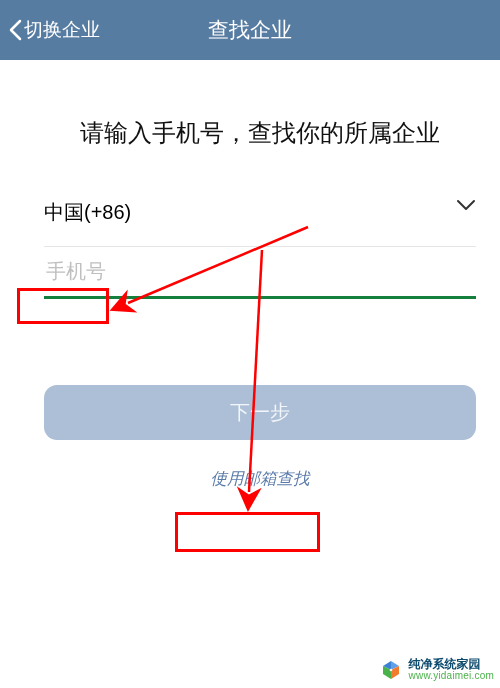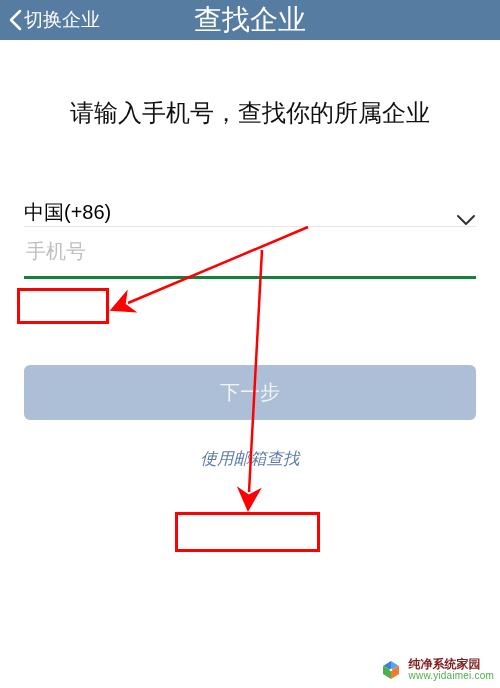--- a/index.html
+++ b/index.html
@@ -6,56 +6,57 @@
     body {
       width: 500px;
       height: 688px;
       font-family: -apple-system, "PingFang SC", "Microsoft YaHei", sans-serif;
       background: #fff;
       position: relative;
       overflow: hidden;
     }
     .header {
       background: #577ca2;
-      height: 40px;
+      height: 60px;
       display: flex;
       align-items: center;
       position: relative;
       color: #fff;
     }
     .back-btn {
       display: flex;
       align-items: center;
       padding-left: 8px;
       font-size: 19px;
       font-weight: 400;
     }
     .back-btn svg { margin-right: 2px; }
     .header-title {
       position: absolute;
       left: 50%;
       transform: translateX(-50%);
-      font-size: 28px;
+      font-size: 21px;
       font-weight: 400;
     }
     .container {
       padding: 0 24px;
+      margin-left: 20px;
     }
     .prompt-title {
       margin-top: 55px;
       text-align: center;
       font-size: 24px;
       line-height: 1.5;
       color: #111;
       padding: 0 18px;
     }
     .country-row {
       margin-top: 48px;
       display: flex;
-      align-items: flex-end;
+      align-items: flex-start;
       justify-content: space-between;
       height: 48px;
       font-size: 20px;
       border-bottom: 1px solid #e6e6e6;
     }
     .phone-row {
       height: 52px;
       border-bottom: 3px solid #15803d;
       display: flex;
       align-items: center;
@@ -69,21 +70,21 @@
       background: transparent;
       color: #111;
       padding: 4px 2px;
     }
     .phone-input::placeholder { color: #bfbfbf; }
     .next-btn {
       margin-top: 86px;
       background: #adbfd6;
       color: #f2f5fa;
       height: 55px;
-      border-radius: 6px;
+      border-radius: 13px;
       display: flex;
       align-items: center;
       justify-content: center;
       font-size: 20px;
     }
     .email-link-wrap {
       margin-top: 22px;
       display: flex;
       justify-content: center;
       font-style: italic;
@@ -129,21 +130,21 @@
       width: 24px;
       height: 24px;
       position: relative;
     }
     .wm-text {
       display: flex;
       flex-direction: column;
       line-height: 1.05;
     }
     .wm-text span:first-child {
-      color: #7f1d1d;
+      color: #0c4a6e;
       font-size: 12px;
       font-weight: 700;
     }
     .wm-text span:last-child {
       color: #4ab24a;
       font-size: 10px;
       letter-spacing: 0.2px;
     }
   </style>
 </head>

